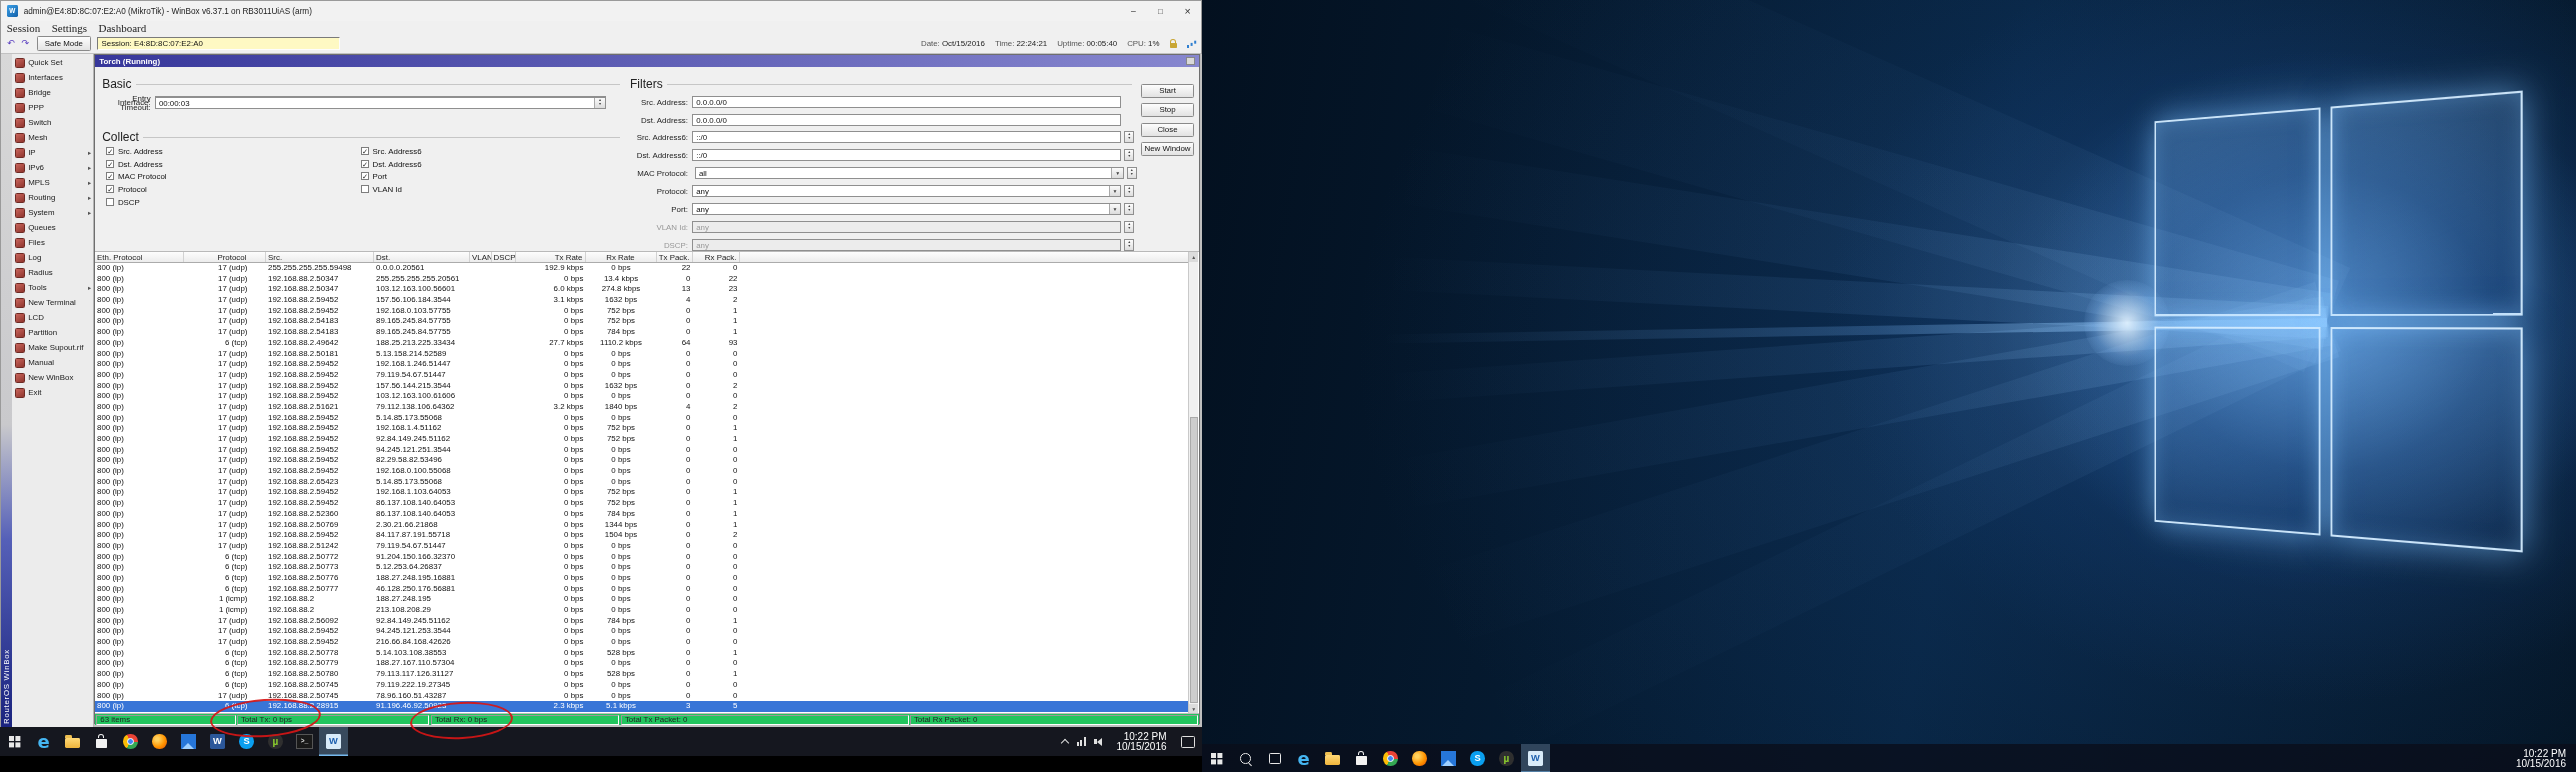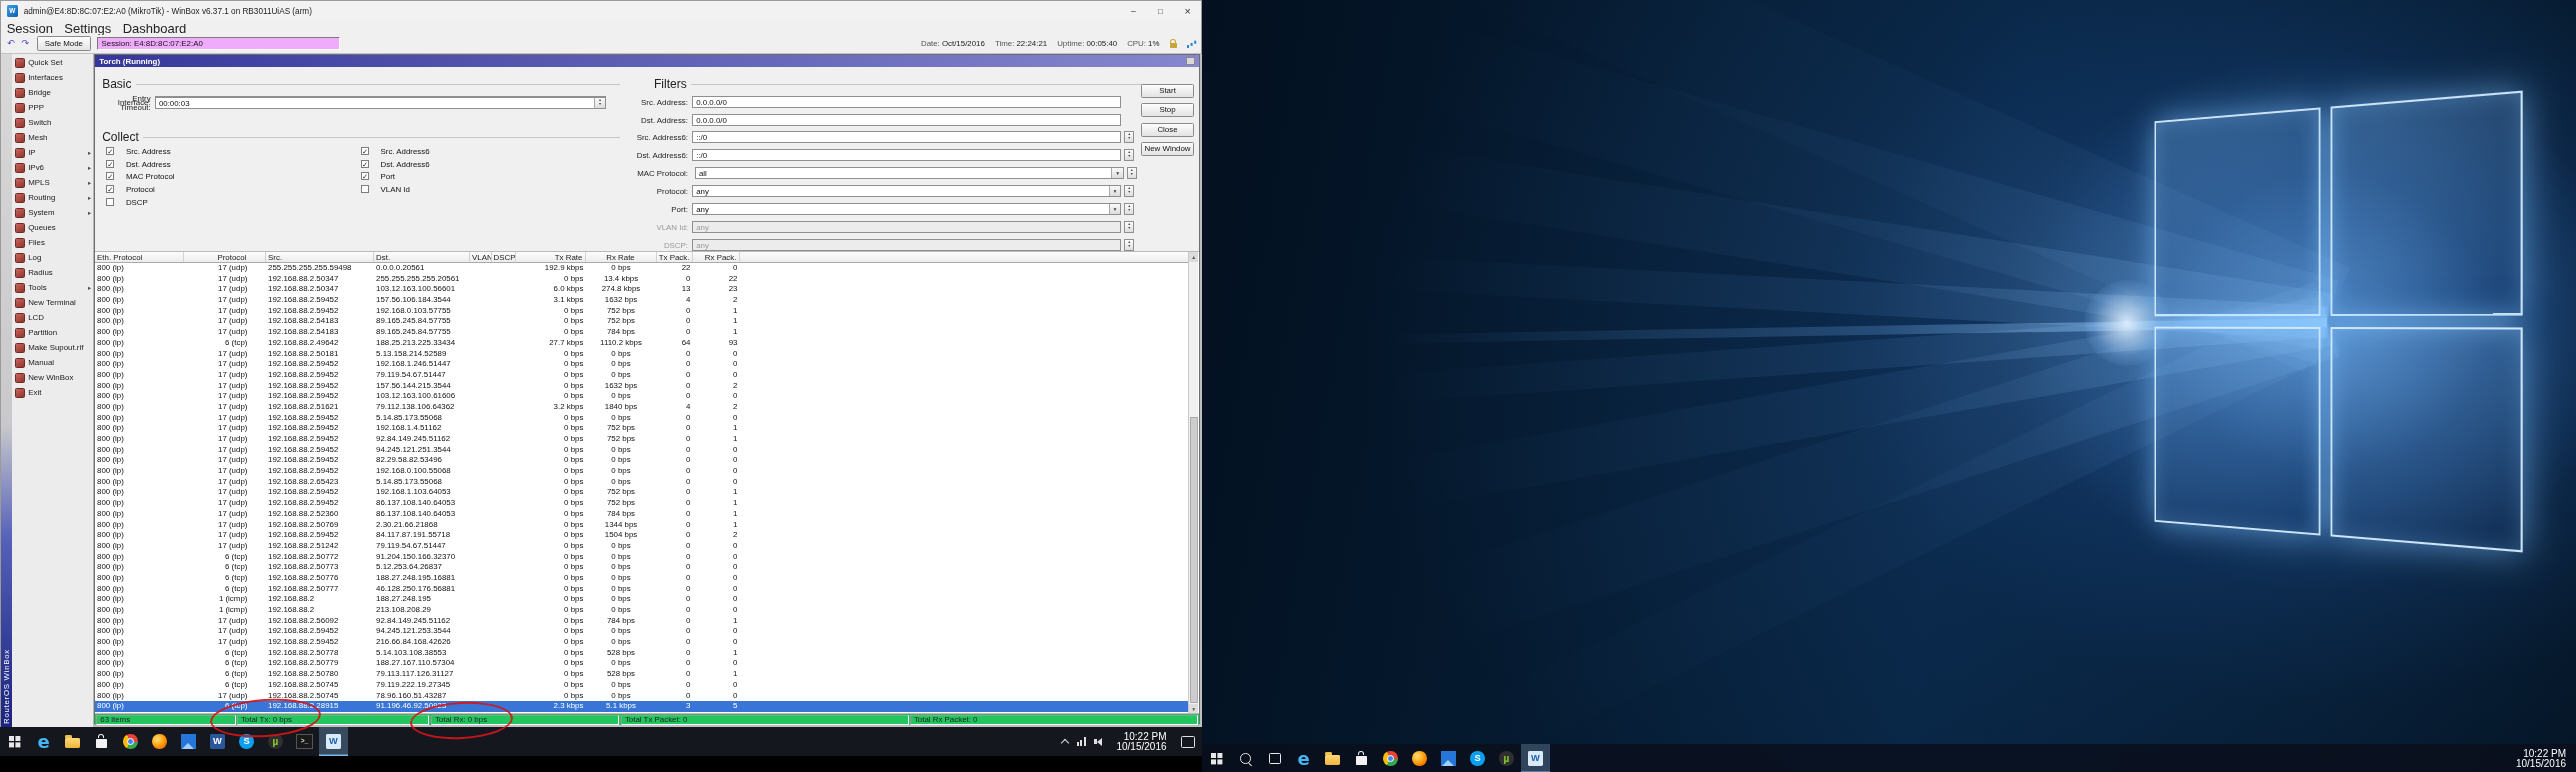--- a/index.html
+++ b/index.html
@@ -12,26 +12,26 @@
   .titlebar{position:absolute;left:0;top:0;width:100%;height:20px;background:#f2f2f2;border-bottom:0.7px solid #d5d5d5;display:flex;align-items:center;}
   .app-icon{width:11.4px;height:11.4px;margin:0 5.7px;background:linear-gradient(135deg,#3aa0e8,#1260a8);border-radius:1.4px;display:flex;align-items:center;justify-content:center;color:#fff;font-size:6.4px;font-weight:bold;}
   .app-icon::before{content:"W";}
   .title-text{font-size:8.2px;color:#222;white-space:nowrap;}
   .win-btns{margin-left:auto;display:flex;height:100%;}
   .win-btn{width:27px;height:100%;display:flex;align-items:center;justify-content:center;font-size:8.6px;color:#333;}
   .win-min::before{content:"–";}
   .win-max::before{content:"□";font-size:7.9px;}
   .win-close::before{content:"×";font-size:10.7px;}
   .menubar{position:absolute;left:0;top:20px;width:100%;height:14.3px;background:#f0f0f0;display:flex;align-items:center;padding-left:5.7px;box-sizing:border-box;}
-  .menu-item{margin-right:11.4px;font-size:13px;color:#222;}
+  .menu-item{margin-right:11.4px;font-size:11px;color:#222;font-family:Liberation Serif, serif;}
   .toolbar{position:absolute;left:0;top:34px;width:100%;height:18.6px;background:#f0f0f0;border-bottom:0.7px solid #c2c2c2;display:flex;align-items:center;box-sizing:border-box;padding:0 4.3px;}
   .undo-redo{display:flex;gap:2.9px;margin-right:5.7px;}
   .ur-icon{width:11.4px;height:11.4px;color:#5a3fc0;font-size:9.3px;line-height:11.4px;text-align:center;}
   .safe-mode{height:13px;padding:0 7.2px;display:flex;align-items:center;background:linear-gradient(#fdfdfd,#e3e3e3);border:0.7px solid #8a8a8a;border-radius:1.4px;font-size:7.9px;margin-right:5.7px;}
-  .session-box{height:13px;width:243px;background:#f0abfc;border:0.7px solid #8a8a8a;border-right-color:#fff0;box-sizing:border-box;display:flex;align-items:center;padding:0 3.6px;font-size:7.9px;border:0.7px solid;border-color:#7a7a7a #fdfdfd #fdfdfd #7a7a7a;}
+  .session-box{height:13px;width:243px;background:#fef9c3;border:0.7px solid #8a8a8a;border-right-color:#fff0;box-sizing:border-box;display:flex;align-items:center;padding:0 3.6px;font-size:7.9px;border:0.7px solid;border-color:#7a7a7a #fdfdfd #fdfdfd #7a7a7a;}
   .tb-right{margin-left:auto;display:flex;align-items:center;gap:10px;font-size:7.9px;color:#222;}
   .tb-pair b{font-weight:normal;color:#555;margin-right:2.1px;}
   .lock-icon{width:7.2px;height:5.7px;background:#c9a634;border-radius:0.7px;position:relative;margin-top:3.6px;}
   .lock-icon::before{content:"";position:absolute;top:-3.6px;left:0.7px;width:3.6px;height:3.6px;border:1.4px solid #c9a634;border-bottom:none;border-radius:2.9px 2.9px 0 0;}
   .traffic-icon{width:10px;height:8.6px;position:relative;}
   .traffic-icon::before{content:"";position:absolute;bottom:0;left:0;width:2.1px;height:3.6px;background:#2f7fd0;box-shadow:3.6px -2.1px 0 #2f7fd0,7.2px -4.3px 0 #2f7fd0;}
   .mainarea{position:absolute;left:0;top:53px;width:1202px;height:674px;}
   .brand-strip{position:absolute;left:0;top:0;width:11.4px;height:100%;background:linear-gradient(to bottom,#d8d8d8 0%,#c9c9cc 55%,#5560b8 72%,#1a237e 100%);}
   .brand-text{position:absolute;bottom:4.3px;left:0.7px;writing-mode:vertical-rl;transform:rotate(180deg);color:#fff;font-size:7.9px;letter-spacing:0.7px;white-space:nowrap;}
   .sidebar{position:absolute;left:11.4px;top:0;width:82px;height:100%;background:#ececec;border-right:0.7px solid #b5b5b5;box-sizing:border-box;padding-top:1.4px;}
@@ -56,21 +56,21 @@
   .field{height:12px;background:#fff;border:0.7px solid #8f8f8f;box-sizing:border-box;display:flex;align-items:center;font-size:7.9px;padding-left:2.9px;position:relative;}
   .field.dis{background:#ececec;color:#9a9a9a;}
   .dd{margin-left:auto;width:10.7px;height:100%;border-left:0.7px solid #a9a9a9;background:linear-gradient(#fafafa,#dcdcdc);display:flex;align-items:center;justify-content:center;color:#444;font-size:5px;}
   .dd::before{content:"▼";}
   .spin{margin-left:auto;width:10px;height:100%;border-left:0.7px solid #a9a9a9;background:linear-gradient(#fafafa,#dcdcdc);display:flex;flex-direction:column;align-items:center;justify-content:center;color:#444;font-size:3.6px;line-height:3.6px;}
   .spin::before{content:"▲";}
   .spin::after{content:"▼";}
   .mini-btn{width:10px;height:12px;border:0.7px solid #8f8f8f;background:linear-gradient(#fdfdfd,#dedede);box-sizing:border-box;display:flex;flex-direction:column;align-items:center;justify-content:center;font-size:3.6px;line-height:3.6px;color:#444;margin-left:2.9px;}
   .mini-btn::before{content:"▲";}
   .mini-btn::after{content:"▼";}
-  .cb{position:absolute;display:flex;align-items:center;height:10px;gap:8px;}
+  .cb{position:absolute;display:flex;align-items:center;height:10px;}
   .cb-box{width:7.9px;height:7.9px;background:#fff;border:0.7px solid #7d7d7d;box-sizing:border-box;margin-right:3.6px;display:flex;align-items:center;justify-content:center;font-size:7.2px;color:#222;}
   .cb-box.checked::before{content:"✓";}
   .cb-label{font-size:7.9px;}
   .t-btn{position:absolute;left:1046px;width:53px;height:13.6px;background:linear-gradient(#fdfdfd,#e2e2e2);border:0.7px solid #8a8a8a;border-radius:1.4px;box-sizing:border-box;display:flex;align-items:center;justify-content:center;font-size:7.9px;}
   
   .t-head{position:absolute;left:0;top:197px;width:1095px;height:11.4px;display:flex;background:#f3f3f3;border-bottom:0.7px solid #ababab;box-sizing:border-box;}
   .hcell{font-size:7.9px;color:#222;padding:0.7px 2.1px 0;box-sizing:border-box;border-right:0.7px solid #d2d2d2;background:linear-gradient(#fdfdfd,#ececec);white-space:nowrap;overflow:hidden;flex:none;}
   .hfill{flex:1;border-right:none;}
   .t-body{position:absolute;left:0;top:208px;width:1095px;height:450px;overflow:hidden;background:#fff;}
   .trow{display:flex;height:10.7px;line-height:10.7px;}
@@ -339,21 +339,21 @@
                     <span class="spin"></span>
                 </div>
               </div>
               <div class="group-head" style="left:7.2px;top:66px;width:518px;">
                 <span class="gh-label">Collect</span>
                   <span class="gh-line"></span>
               </div>
               <div></div>
               <div></div>
 
-              <div class="group-head" style="left:535px;top:13px;width:502px;margin-left:24px;">
+              <div class="group-head" style="left:535px;top:13px;width:502px;">
                 <span class="gh-label">Filters</span>
                   <span class="gh-line"></span>
               </div>
               <div></div>
               <div></div>
             <div class="cb" style="left: 11.4px; top: 79px;">
                   <span class="cb-box checked"></span>
                   <span class="cb-label">Src. Address</span>
                 </div>
                 <div class="cb" style="left: 11.4px; top: 92px;">

